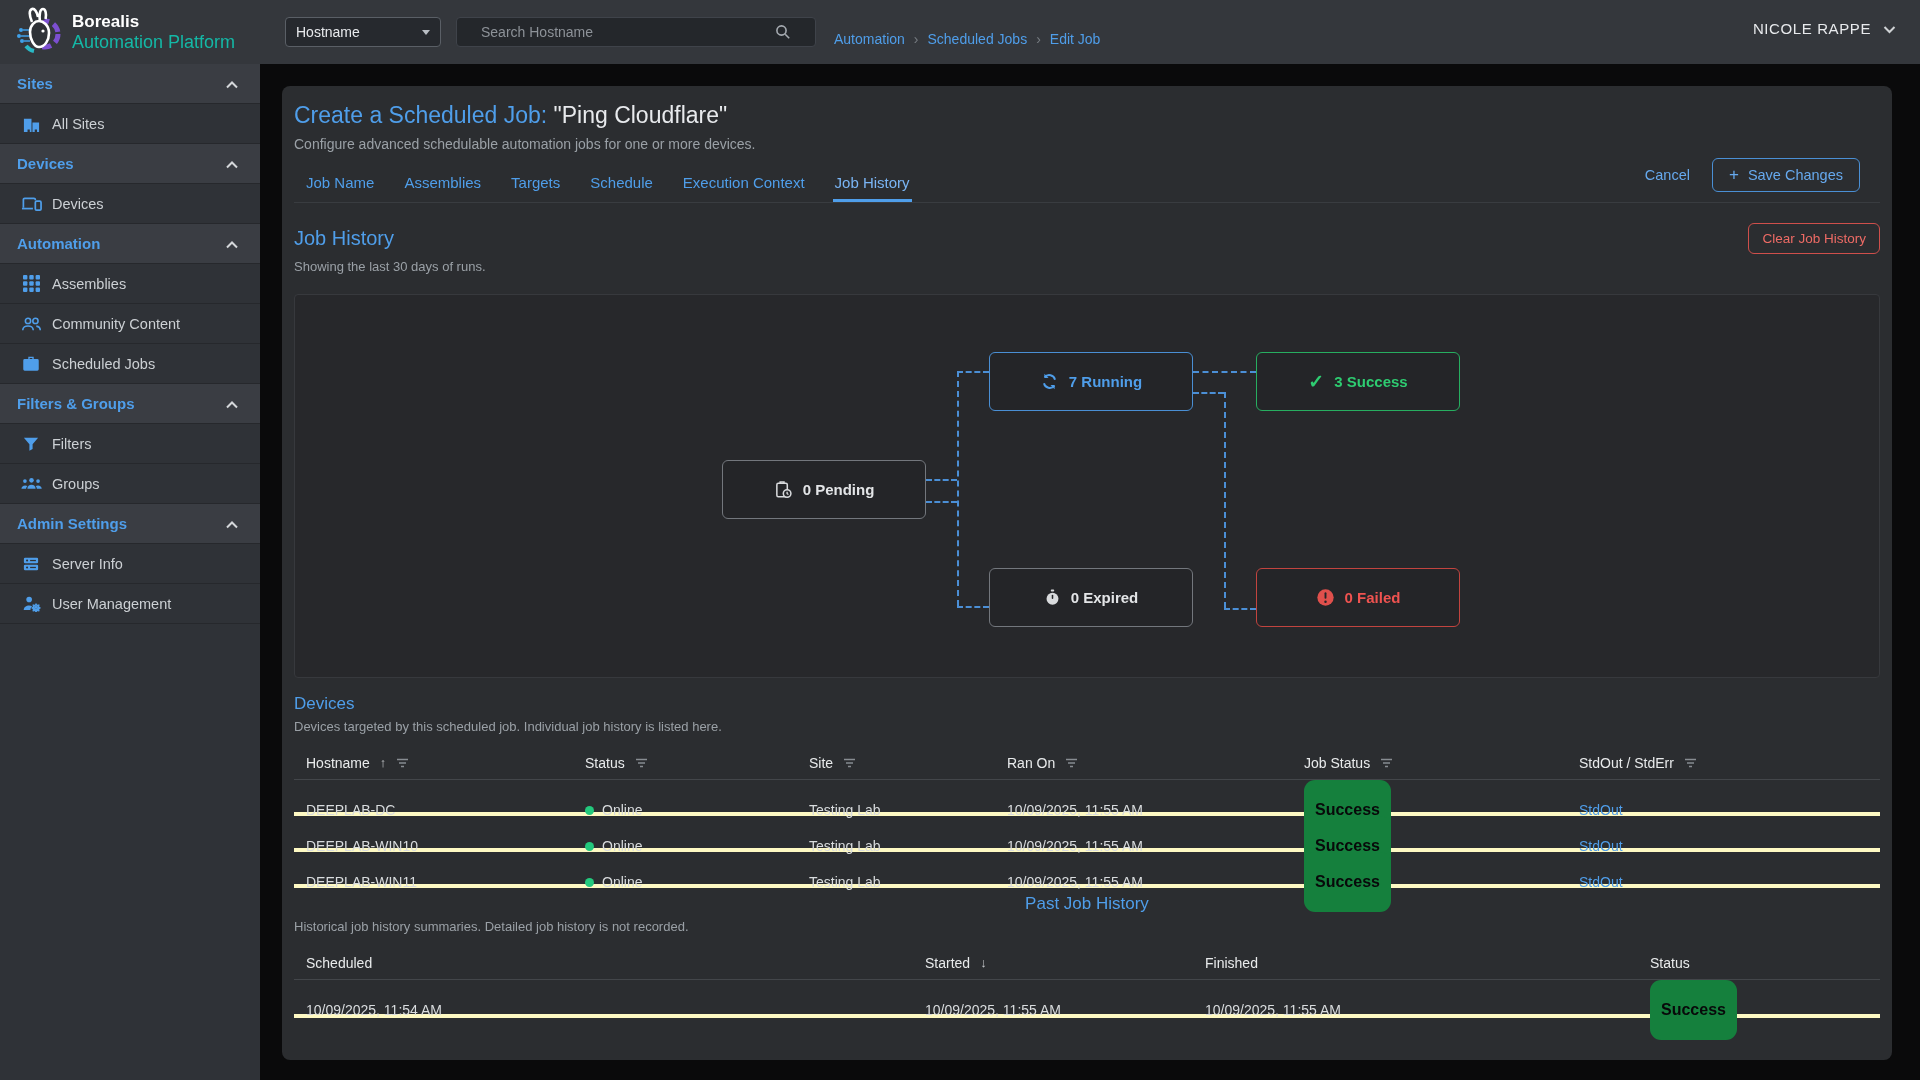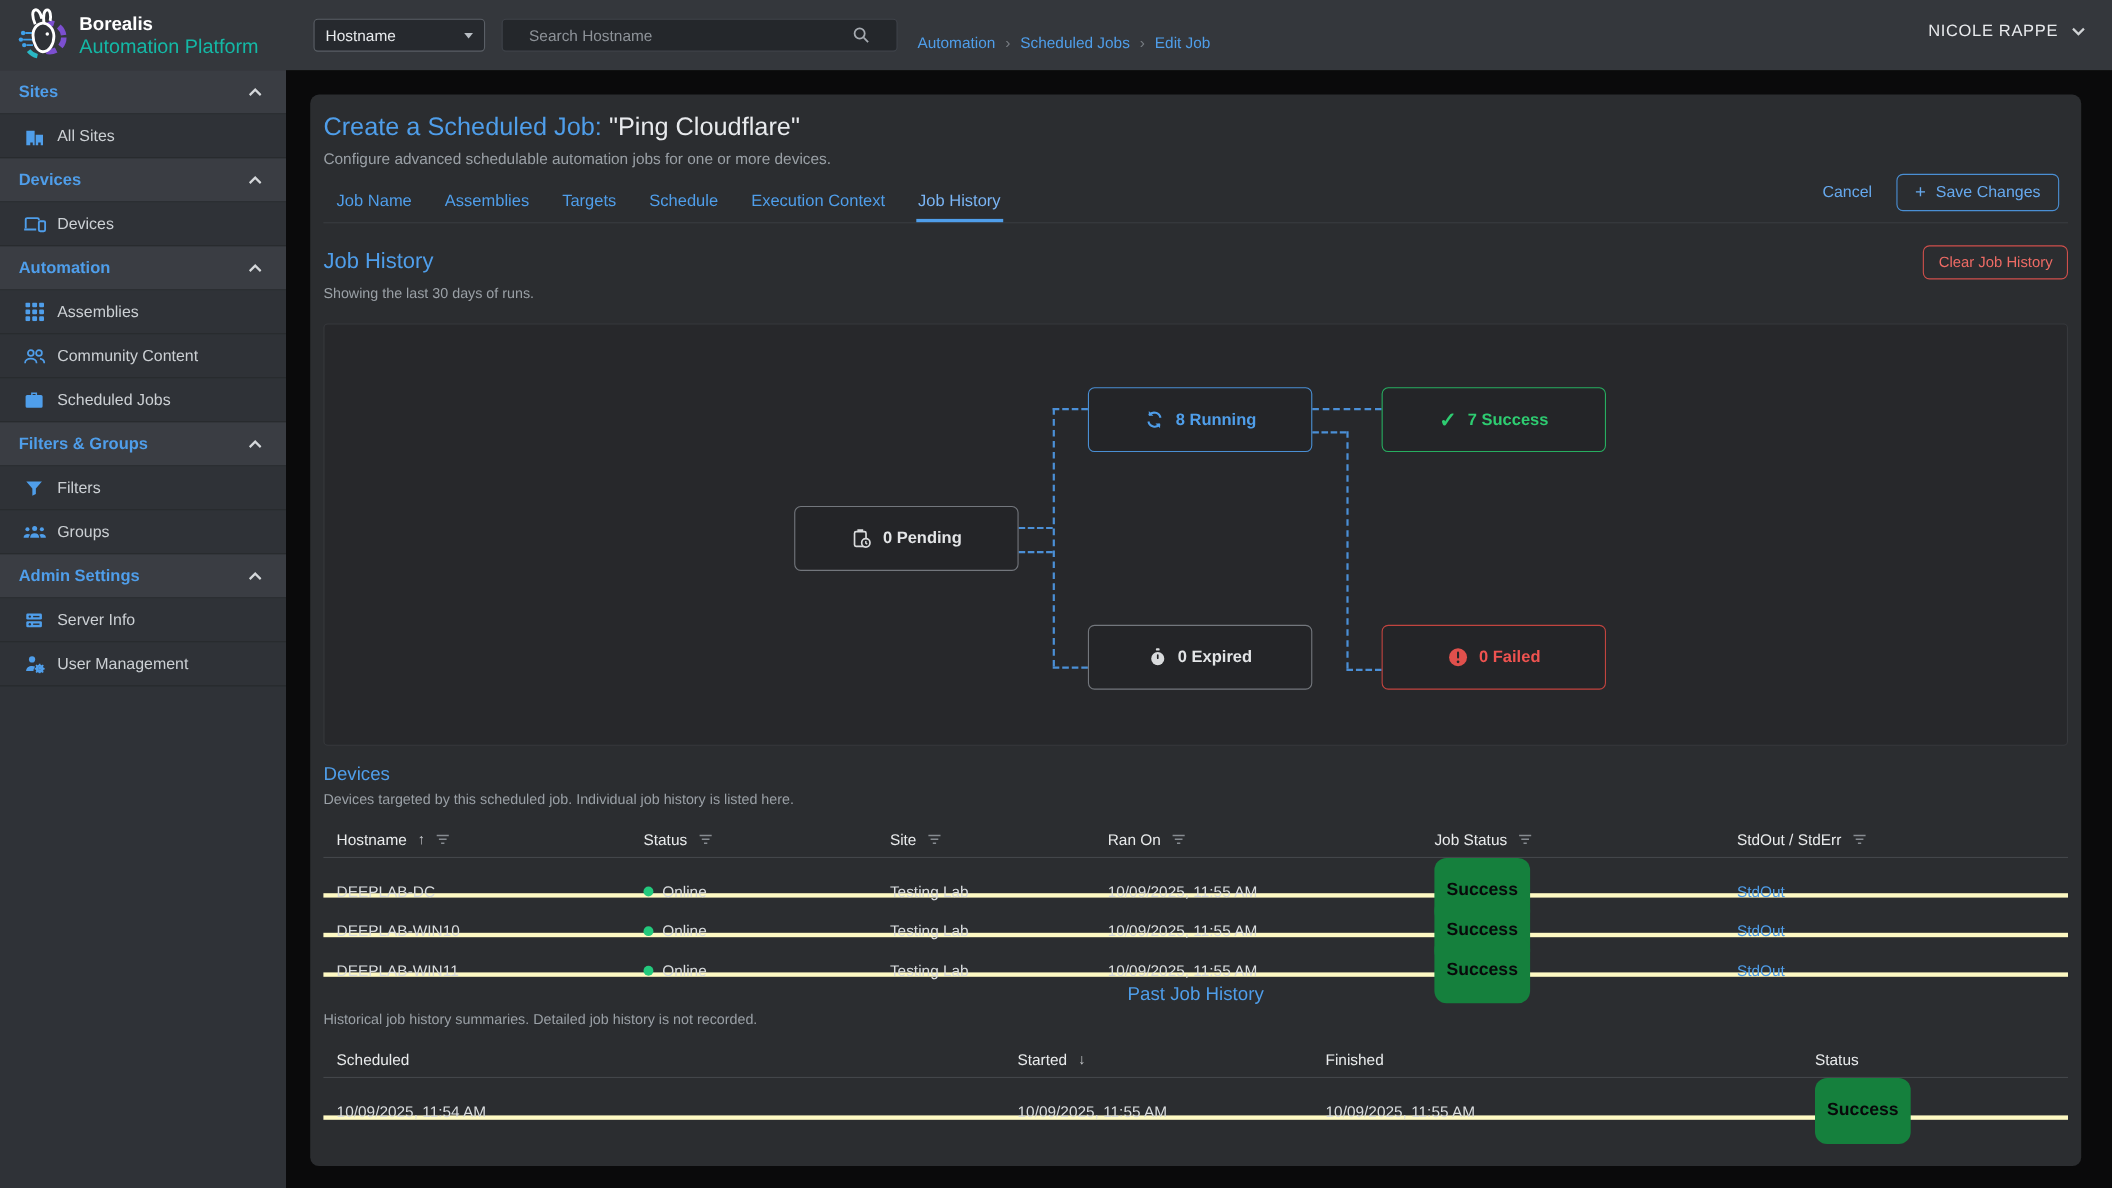--- a/index.html
+++ b/index.html
@@ -50,21 +50,21 @@
   .page-title .t-blue { color:#4f9eea; }
   .page-title .t-white { color:#e8eaed; }
   .page-sub { margin-top:7px; color:#9aa0a6; font-size:14px; }
 
   .tabrow { margin-top:16px; display:flex; align-items:flex-end; border-bottom:1px solid #393c40;
             position:relative; }
   .tabs { display:flex; gap:26px; padding-left:10px; }
   .tab { background:none; border:none; color:#4f9eea; font-size:15px; cursor:pointer;
          padding:6px 2px 11px 2px; font-family:"Liberation Sans",sans-serif; }
   .tab.active { color:#7ab5f5; border-bottom:3px solid #4f9eea; padding-bottom:8px; }
-  .actions { position:absolute; right:8px; bottom:10px; display:flex; align-items:center; gap:22px; }
+  .actions { position:absolute; right:20px; bottom:10px; display:flex; align-items:center; gap:22px; }
   .cancel-link { background:none; border:none; color:#66a9ee; font-size:14.5px; cursor:pointer;
                  font-family:"Liberation Sans",sans-serif; }
   .save-btn { display:flex; align-items:center; gap:9px; background:transparent;
               border:1px solid #4a8fd4; border-radius:6px; color:#66a9ee; font-size:14.5px;
               padding:8px 16px; cursor:pointer; font-family:"Liberation Sans",sans-serif; }
   .plus { font-size:17px; line-height:12px; }
 
   .sec-row { margin-top:20px; display:flex; align-items:center; justify-content:space-between; }
   .h-jobhist { color:#4f9eea; font-size:20px; }
   .clear-btn { background:transparent; border:1px solid #cf4f4b; border-radius:6px; color:#ee6b65;
@@ -370,26 +370,26 @@
         <span style="display:inline-flex;">
           <svg width="19" height="19" viewBox="0 0 20 20">
               <g fill="none" stroke="#4f9eea" stroke-width="2">
                 <path d="M15.8 8.2A6.2 6.2 0 0 0 4.9 5.6"></path>
                 <path d="M4.2 11.8a6.2 6.2 0 0 0 10.9 2.6"></path>
               </g>
               <path d="M4.6 1.8v4.4h4.4z" fill="#4f9eea"></path>
               <path d="M15.4 18.2v-4.4h-4.4z" fill="#4f9eea"></path>
             </svg>
         </span>
-        <span>8 Running</span>
+        <span>7 Running</span>
       </div>
 
       <div class="fnode green n-success">
         <span class="checkmark">✓</span>
-        <span>7 Success</span>
+        <span>3 Success</span>
       </div>
 
       <div class="fnode neutral n-expired">
         <span style="display:inline-flex;">
           <svg width="17" height="19" viewBox="0 0 20 21">
               <rect x="8" y="1" width="4" height="2.4" rx="1" fill="#d9dbdd"></rect>
               <circle cx="10" cy="12" r="7" fill="#d9dbdd"></circle>
               <rect x="9.1" y="7.2" width="1.8" height="5.2" rx=".9" fill="#242528"></rect>
             </svg>
         </span>

